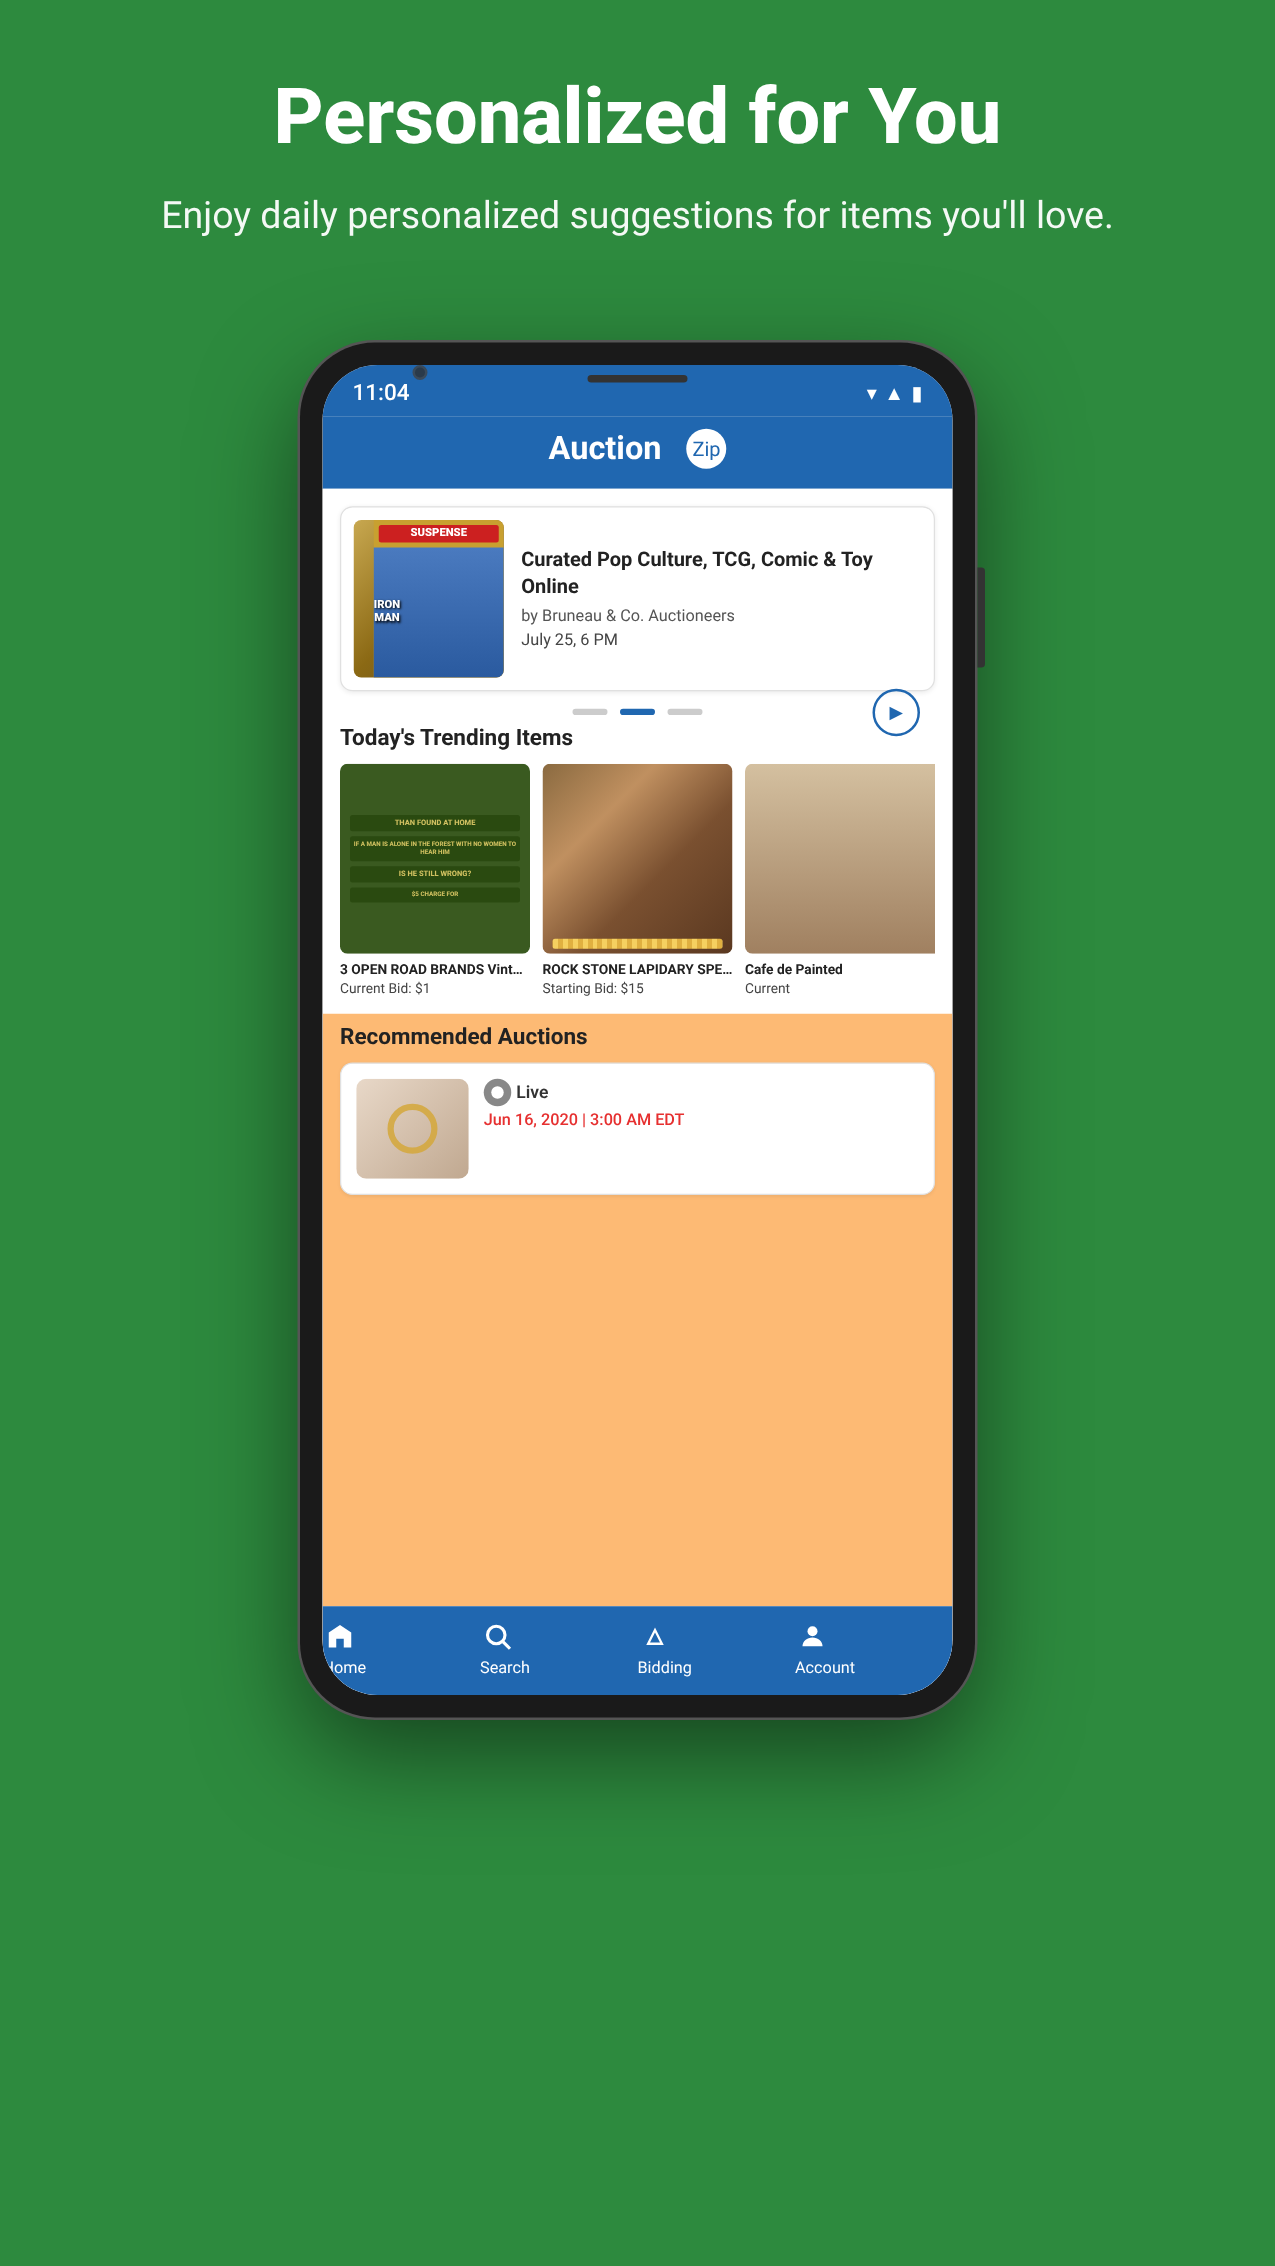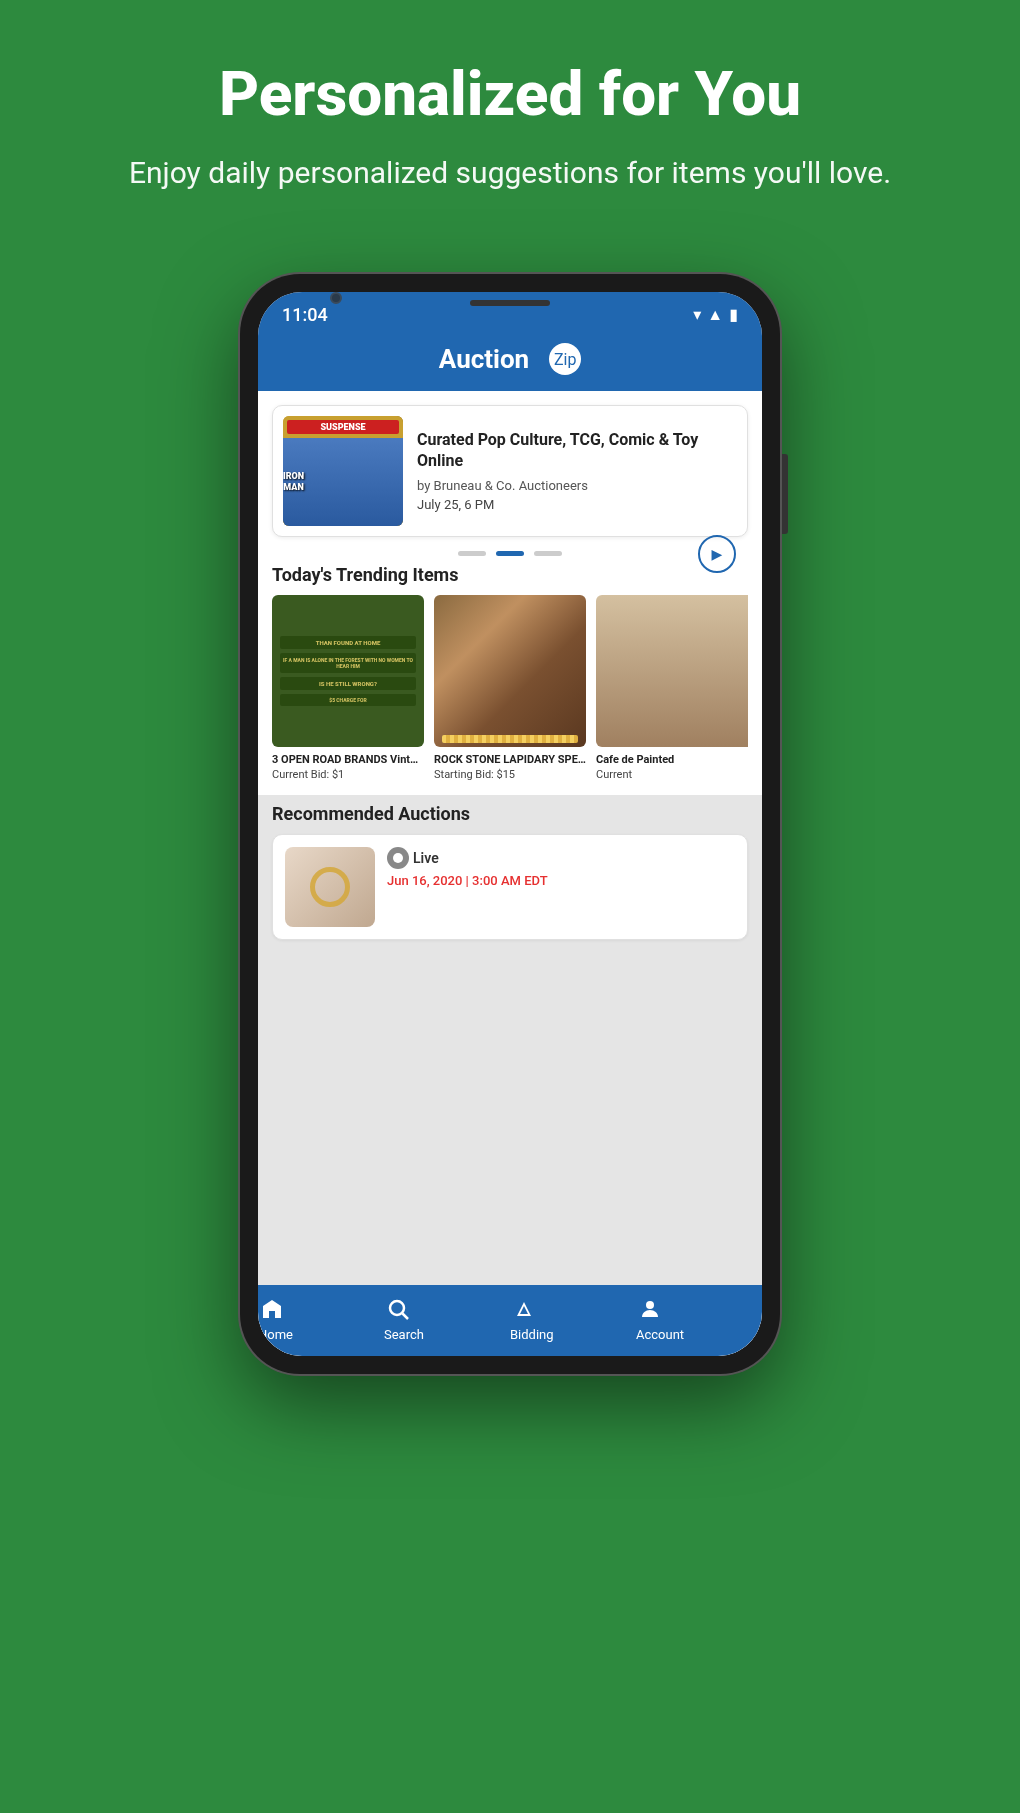--- a/index.html
+++ b/index.html
@@ -156,26 +156,27 @@
       display: flex;
       align-items: center;
       padding: 10px;
       gap: 14px;
       box-shadow: 0 1px 4px rgba(0,0,0,0.08);
       flex-shrink: 0;
     }
 
     .featured-image {
       width: 120px;
-      height: 110px;
+      height: 126px;
       background: linear-gradient(135deg, #c8a850 0%, #8b6914 50%, #5c4a1e 100%);
       border-radius: 6px;
       flex-shrink: 0;
       position: relative;
       overflow: hidden;
+      padding-left: 16px;
     }
 
     .comic-cover {
       width: 100%;
       height: 100%;
       position: relative;
       background: #c8a030;
     }
 
     .comic-title {
@@ -359,21 +360,21 @@
       text-overflow: ellipsis;
     }
 
     .trending-bid {
       font-size: 11px;
       color: #444;
     }
 
     
     .section-bg {
-      background: #e5e5e5;
+      background: #fdba74;
       flex: 1;
     }
 
     .recommended-card {
       margin: 0 14px 14px;
       background: white;
       border-radius: 10px;
       border: 1px solid #e0e0e0;
       overflow: hidden;
       display: flex;

